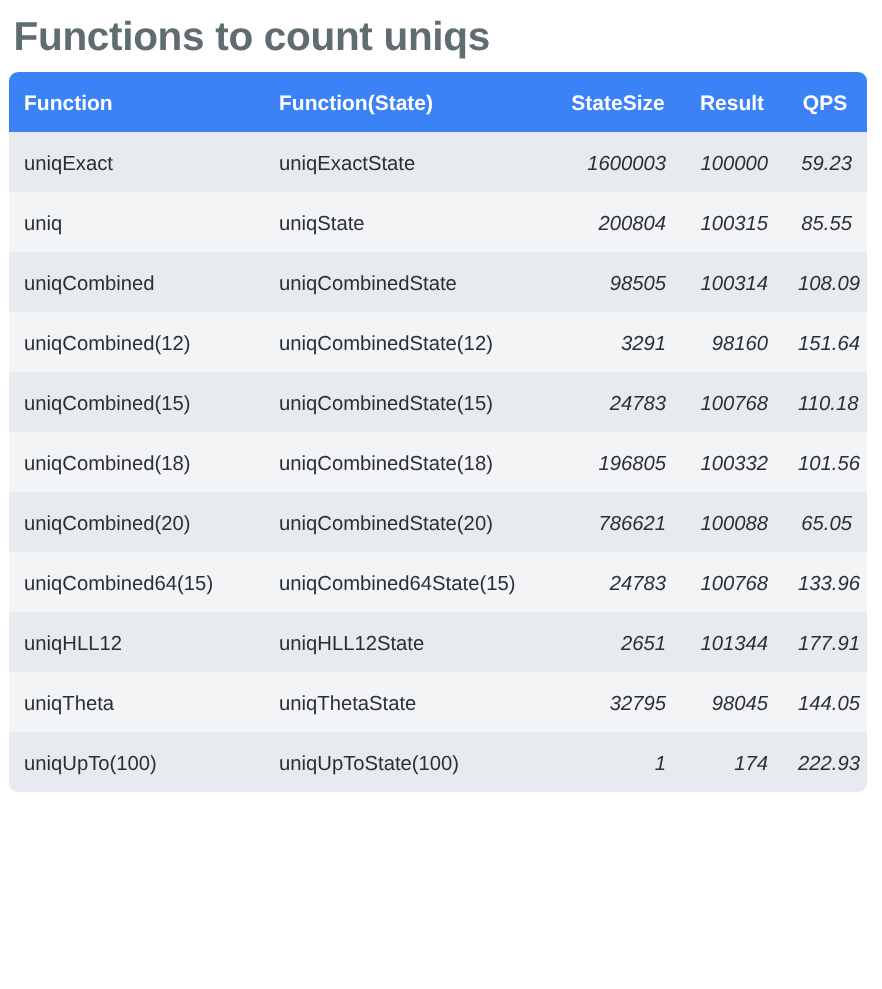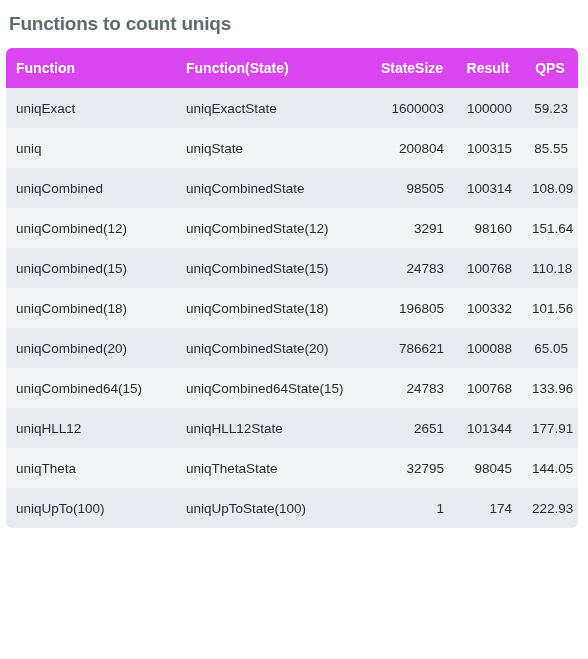--- a/index.html
+++ b/index.html
@@ -16,40 +16,40 @@
   }
   #page-root {
     width: 588px;
     height: 659px;
     position: relative;
     box-sizing: border-box;
   }
   .page-title {
     margin: 0;
     padding: 6px 0 0 9px;
-    font-size: 19px;
+    font-size: 27px;
     line-height: 36px;
     font-weight: bold;
     color: #5f6d70;
     letter-spacing: -0.2px;
     white-space: nowrap;
   }
   .table-wrap {
     margin: 6px 10px 0 6px;
     border-radius: 6px;
     overflow: hidden;
   }
   table.data-table {
     width: 572px;
     border-collapse: collapse;
     table-layout: fixed;
     font-size: 13.5px;
   }
   table.data-table thead th {
-    background: #d946ef;
+    background: #3b82f6;
     color: #ffffff;
     font-weight: bold;
     font-size: 14px;
     height: 40px;
     padding: 0 10px;
     text-align: left;
     white-space: nowrap;
     vertical-align: middle;
   }
   table.data-table thead th.num {
@@ -60,20 +60,21 @@
     padding: 0 10px;
     color: #2a2f36;
     font-size: 13.5px;
     text-align: left;
     white-space: nowrap;
     vertical-align: middle;
     border: none;
   }
   table.data-table tbody td.num {
     text-align: right;
+    font-style: italic;
   }
   table.data-table tbody tr:nth-child(odd) {
     background: #e7eaee;
   }
   table.data-table tbody tr:nth-child(even) {
     background: #f3f4f6;
   }
   
   col.c-func    { width: 170px; }
   col.c-state   { width: 194px; }

